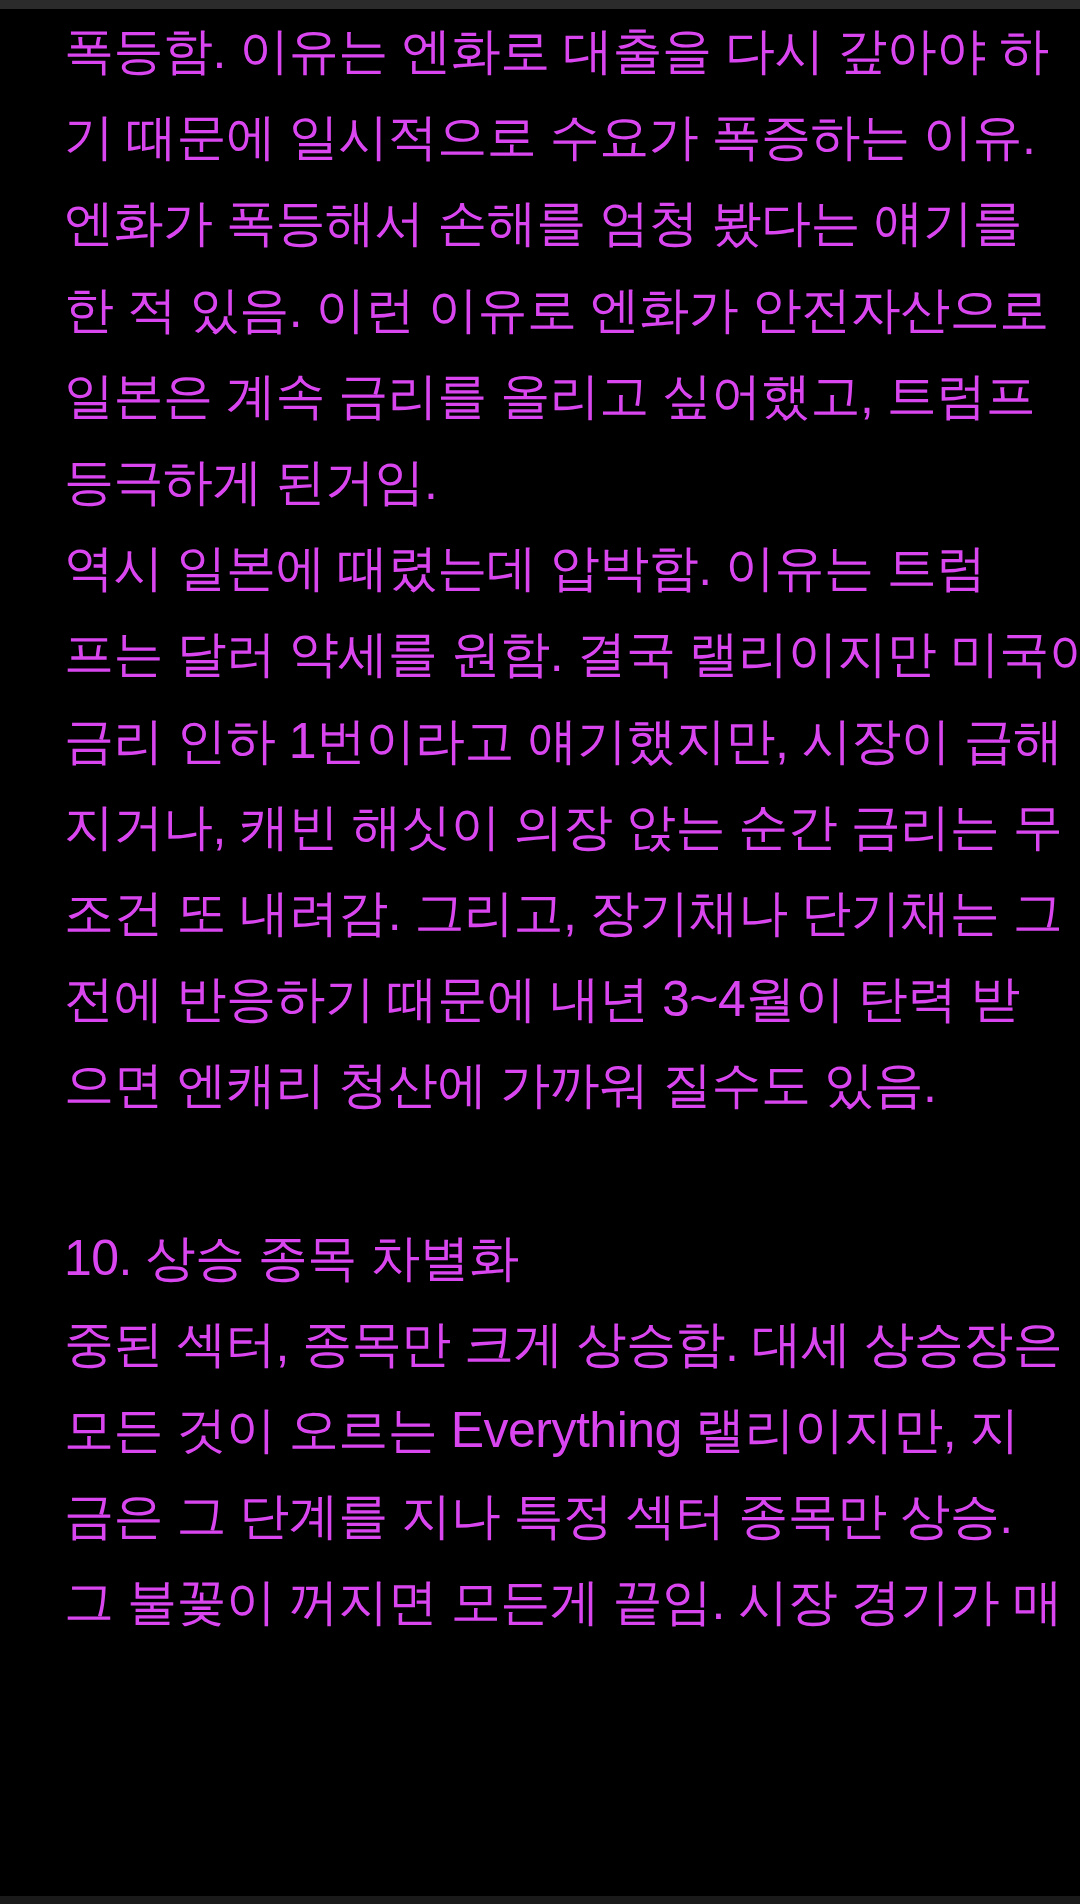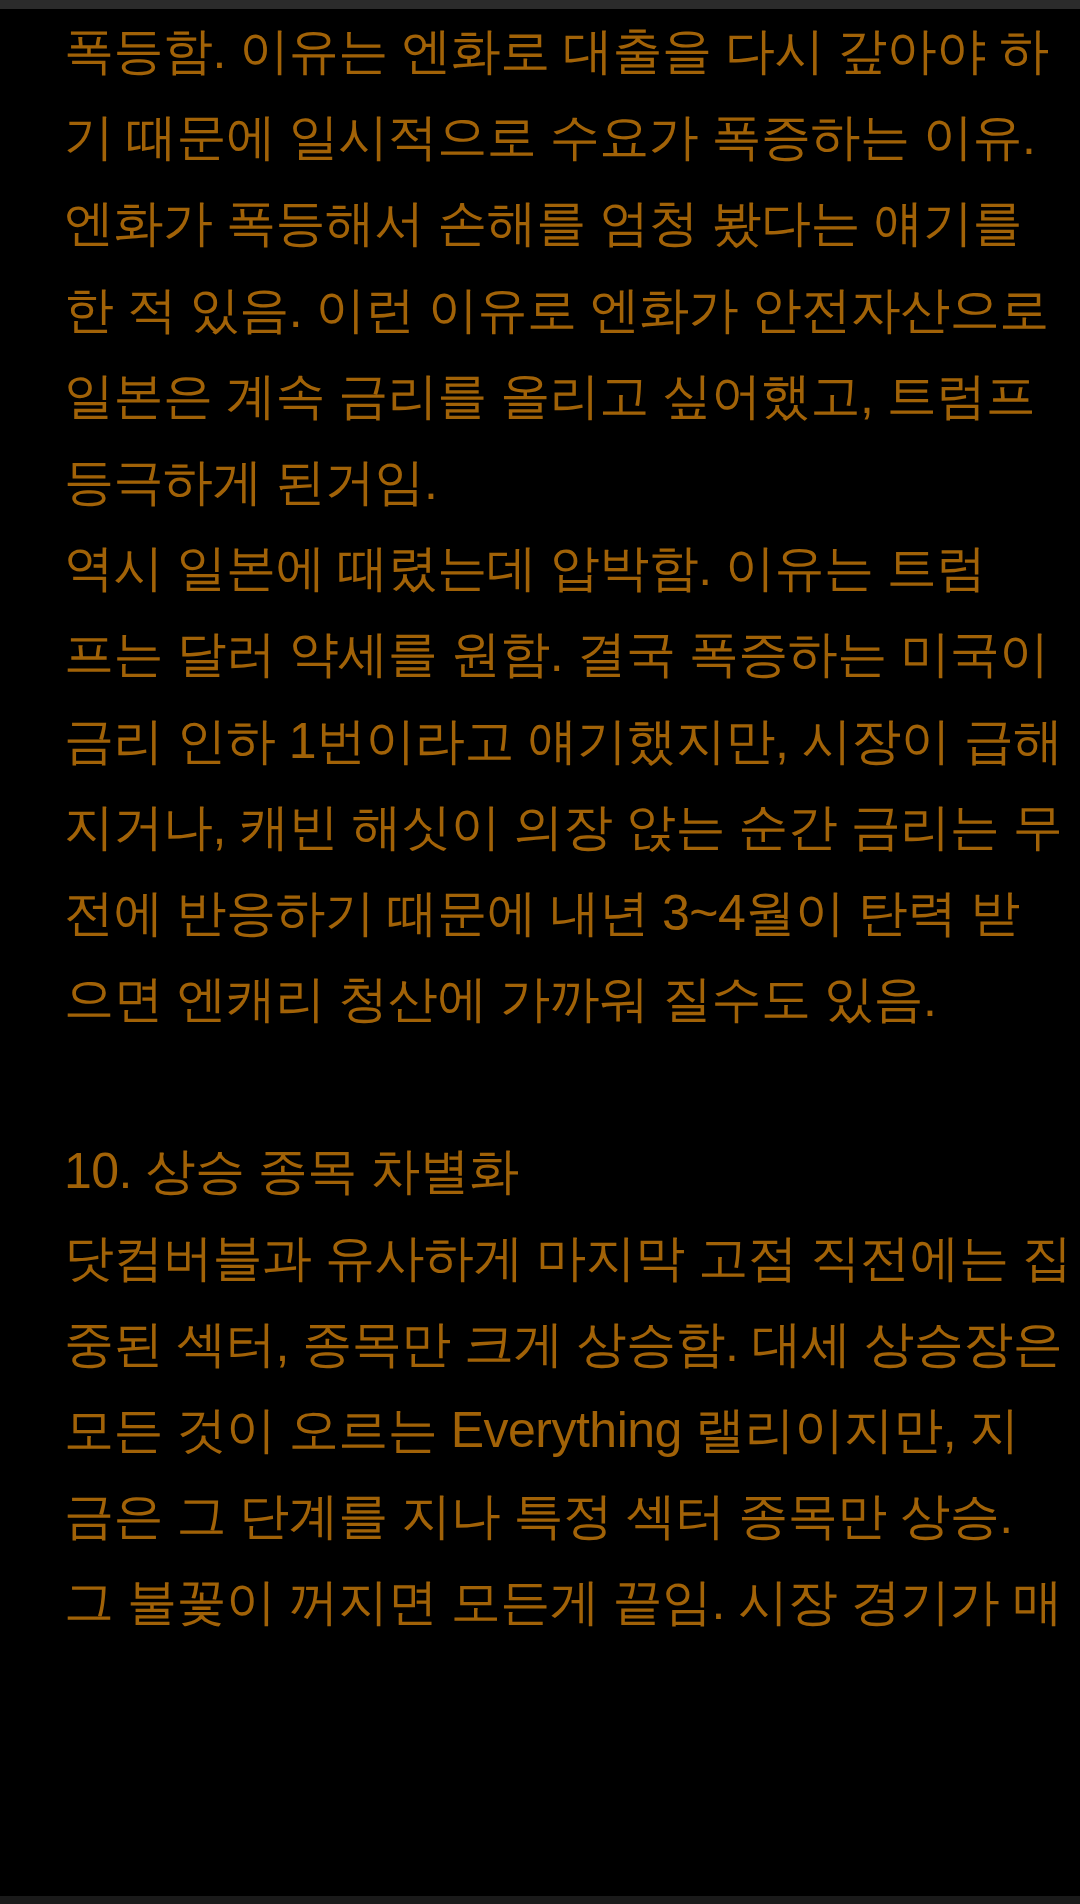--- a/index.html
+++ b/index.html
@@ -33,45 +33,45 @@
     position: absolute;
     top: 8px;
     left: 64px;
     right: 36px;
   }
   .line {
     height: 86.2px;
     line-height: 86.2px;
     font-size: 50px;
     font-weight: 400;
-    color: #a16207;
+    color: #d946ef;
     white-space: nowrap;
     letter-spacing: -0.5px;
   }
 </style>
 </head>
 <body>
 
 <div class="edge-strip top"></div>
 
 <div class="text-block">
   <div class="line">폭등함. 이유는 엔화로 대출을 다시 갚아야 하</div>
   <div class="line">기 때문에 일시적으로 수요가 폭증하는 이유.</div>
   <div class="line">엔화가 폭등해서 손해를 엄청 봤다는 얘기를</div>
   <div class="line">한 적 있음. 이런 이유로 엔화가 안전자산으로</div>
   <div class="line">일본은 계속 금리를 올리고 싶어했고, 트럼프</div>
   <div class="line">등극하게 된거임.</div>
   <div class="line">역시 일본에 때렸는데 압박함. 이유는 트럼</div>
-  <div class="line">프는 달러 약세를 원함. 결국 폭증하는 미국이</div>
+  <div class="line">프는 달러 약세를 원함. 결국 랠리이지만 미국이</div>
   <div class="line">금리 인하 1번이라고 얘기했지만, 시장이 급해</div>
   <div class="line">지거나, 캐빈 해싯이 의장 앉는 순간 금리는 무</div>
+  <div class="line">조건 또 내려감. 그리고, 장기채나 단기채는 그</div>
   <div class="line">전에 반응하기 때문에 내년 3~4월이 탄력 받</div>
   <div class="line">으면 엔캐리 청산에 가까워 질수도 있음.</div>
   <div class="line"></div>
   <div class="line">10. 상승 종목 차별화</div>
-  <div class="line">닷컴버블과 유사하게 마지막 고점 직전에는 집</div>
   <div class="line">중된 섹터, 종목만 크게 상승함. 대세 상승장은</div>
   <div class="line">모든 것이 오르는 Everything 랠리이지만, 지</div>
   <div class="line">금은 그 단계를 지나 특정 섹터 종목만 상승.</div>
   <div class="line">그 불꽃이 꺼지면 모든게 끝임. 시장 경기가 매</div>
 </div>
 
 <div class="edge-strip bottom"></div>
 
 </body></html>

